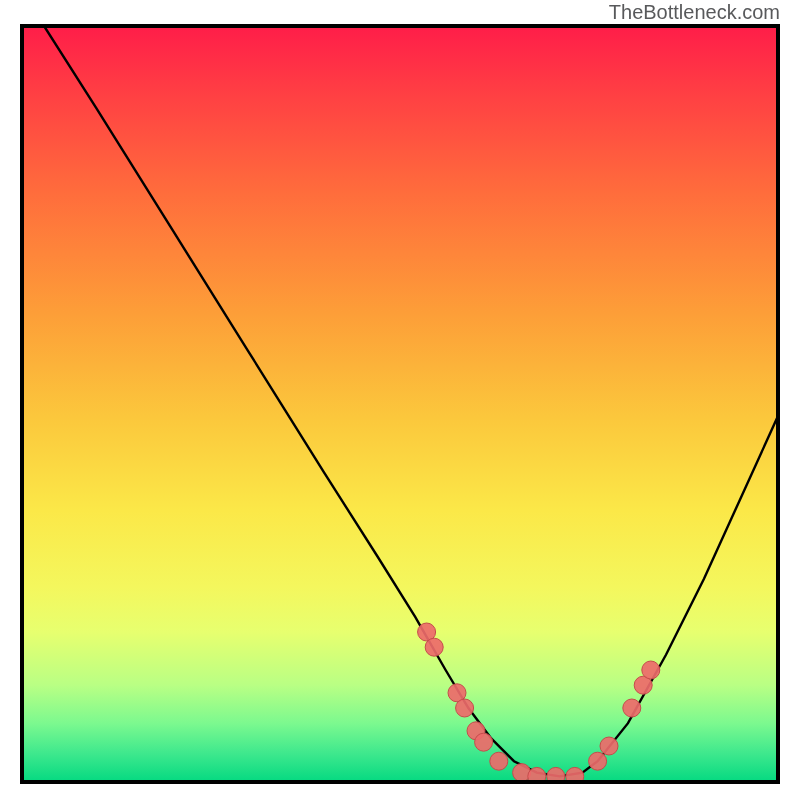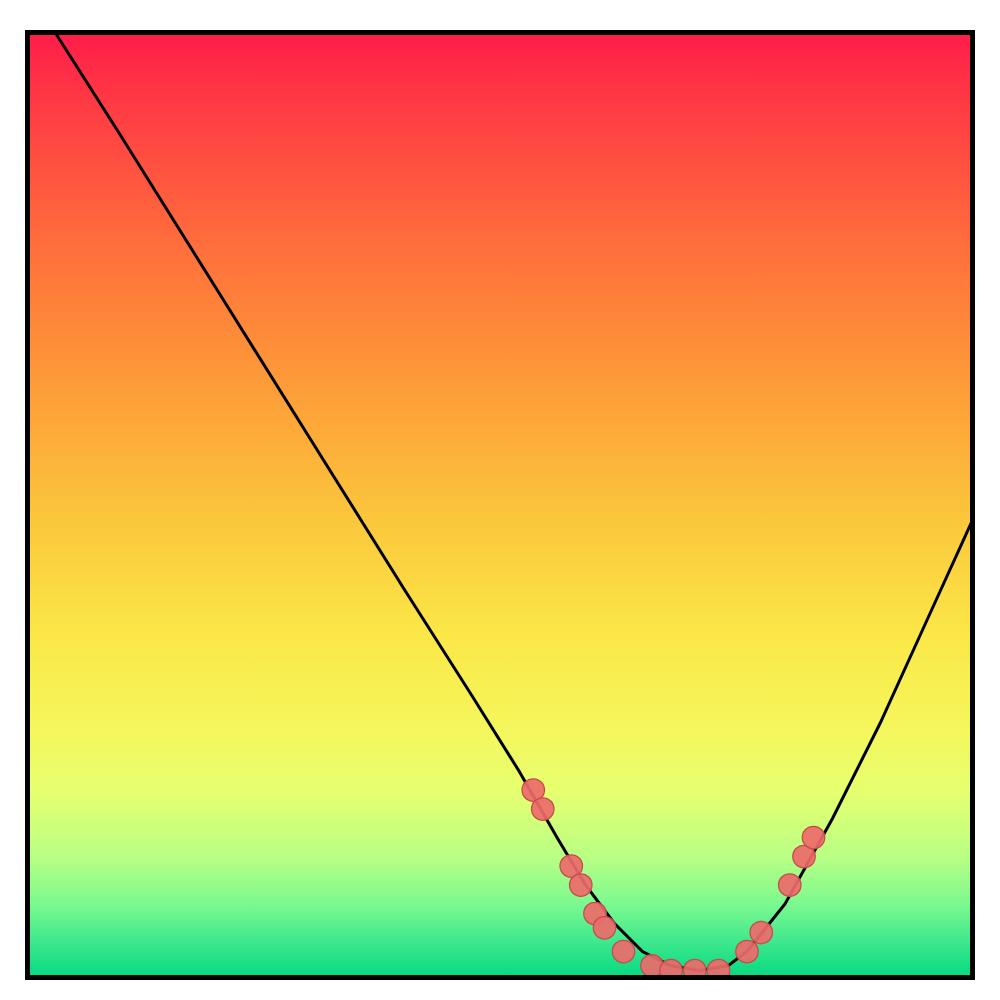--- a/index.html
+++ b/index.html
@@ -85,13 +85,14 @@
         <circle cx="535.8" cy="752.4" r="9" fill="#ED6A6A" stroke="#C54C4C" stroke-width="1" fill-opacity="0.92"></circle>
         <circle cx="554.8" cy="752.4" r="9" fill="#ED6A6A" stroke="#C54C4C" stroke-width="1" fill-opacity="0.92"></circle>
         <circle cx="577.6" cy="737.2" r="9" fill="#ED6A6A" stroke="#C54C4C" stroke-width="1" fill-opacity="0.92"></circle>
         <circle cx="589.0" cy="722.0" r="9" fill="#ED6A6A" stroke="#C54C4C" stroke-width="1" fill-opacity="0.92"></circle>
         <circle cx="611.8" cy="684.0" r="9" fill="#ED6A6A" stroke="#C54C4C" stroke-width="1" fill-opacity="0.92"></circle>
         <circle cx="623.2" cy="661.2" r="9" fill="#ED6A6A" stroke="#C54C4C" stroke-width="1" fill-opacity="0.92"></circle>
         <circle cx="630.8" cy="646.0" r="9" fill="#ED6A6A" stroke="#C54C4C" stroke-width="1" fill-opacity="0.92"></circle>
       </g>
   </svg>
   <div class="border"></div>
+  <div class="credit">TheBottleneck.com</div>
 </div>
 
 </body></html>

